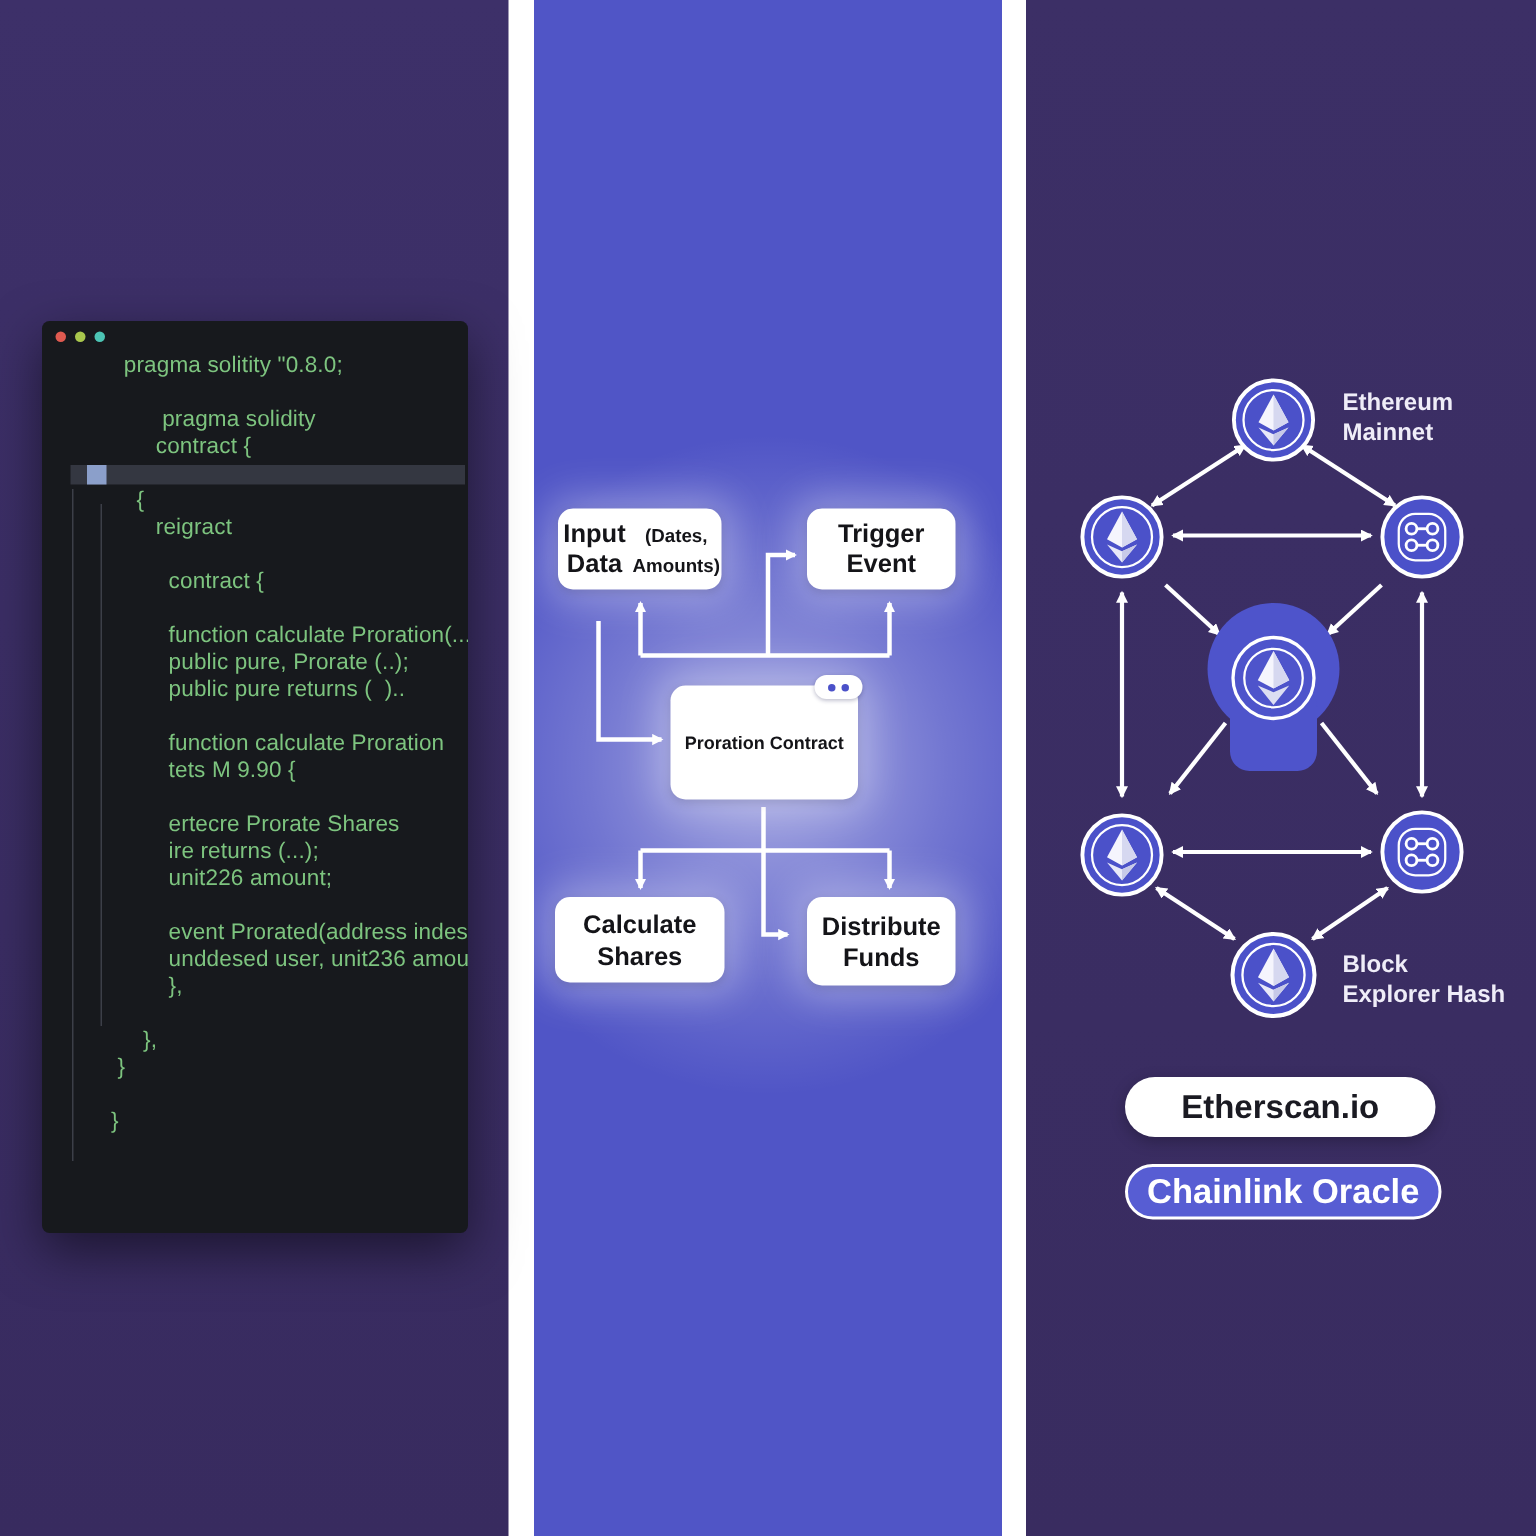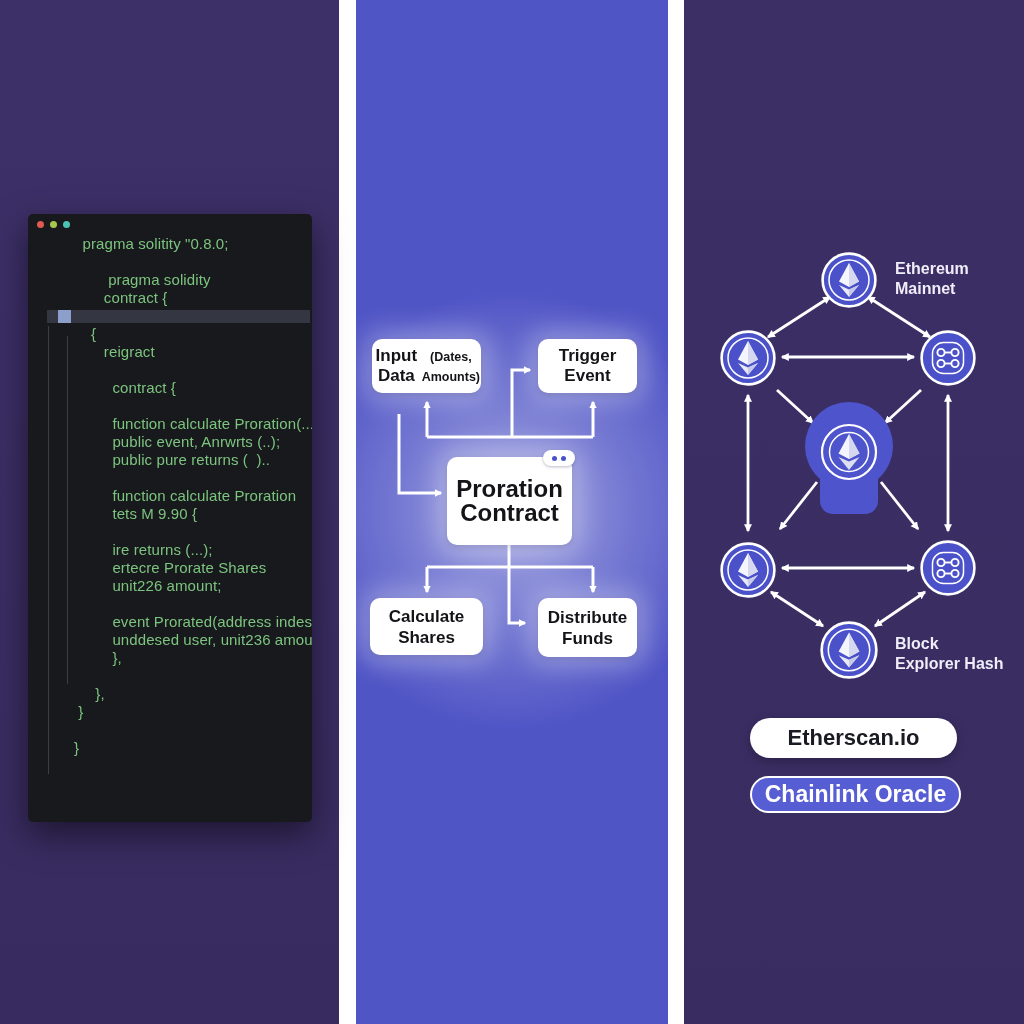--- a/index.html
+++ b/index.html
@@ -38,21 +38,21 @@
   .flow-svg{position:absolute;left:0;top:0;width:312px;height:1024px;}
   .fbox{
     position:absolute;background:#ffffff;border-radius:10px;color:#141418;
     display:flex;flex-direction:row;justify-content:center;align-items:center;
     text-align:center;font-weight:700;
     box-shadow:0 0 26px 9px rgba(255,255,255,0.30),0 2px 6px rgba(25,25,80,0.25);
   }
   #box-input{left:16px;top:339px;width:109px;height:54px;font-size:17px;line-height:20px;}
   #box-input .sub{font-size:12.5px;font-weight:600;margin-top:1px;}
   #box-trigger{left:182px;top:339px;width:99px;height:54px;font-size:17px;line-height:20px;}
-  #box-contract{left:91px;top:457px;width:125px;height:88px;font-size:24px;line-height:24px;}
+  #box-contract{left:91px;top:457px;width:125px;height:76px;font-size:12px;line-height:24px;}
   #box-calc{left:14px;top:598px;width:113px;height:57px;font-size:17px;line-height:21px;}
   #box-dist{left:182px;top:598px;width:99px;height:59px;font-size:17px;line-height:21px;}
   .contract-pill{
     position:absolute;left:187px;top:450px;width:32px;height:16px;border-radius:9px;
     background:#ffffff;display:flex;align-items:center;justify-content:center;gap:4px;
     box-shadow:0 1px 3px rgba(25,25,80,0.3);
   }
   .contract-pill i{width:5px;height:5px;border-radius:50%;background:#4b51c9;display:block;}
 
   
@@ -87,28 +87,28 @@
         <div class="cl">       contract {</div>
         <div class="sel-line">
           <span class="sel-cursor"></span>
         </div>
         <div class="cl">    {</div>
         <div class="cl">       reigract</div>
         <div class="cl"></div>
         <div class="cl">         contract {</div>
         <div class="cl"></div>
         <div class="cl">         function calculate Proration(....)</div>
-        <div class="cl">         public event, Anrwrts (..);</div>
+        <div class="cl">         public pure, Prorate (..);</div>
         <div class="cl">         public pure returns (  )..</div>
         <div class="cl"></div>
         <div class="cl">         function calculate Proration</div>
         <div class="cl">         tets M 9.90 {</div>
         <div class="cl"></div>
+        <div class="cl">         ertecre Prorate Shares</div>
         <div class="cl">         ire returns (...);</div>
-        <div class="cl">         ertecre Prorate Shares</div>
         <div class="cl">         unit226 amount;</div>
         <div class="cl"></div>
         <div class="cl">         event Prorated(address indesed</div>
         <div class="cl">         unddesed user, unit236 amount;</div>
         <div class="cl">         },</div>
         <div class="cl"></div>
         <div class="cl">     },</div>
         <div class="cl"> }</div>
         <div class="cl"></div>
         <div class="cl">}</div>

